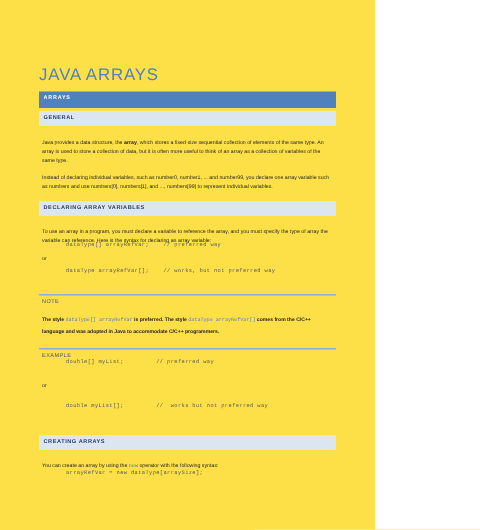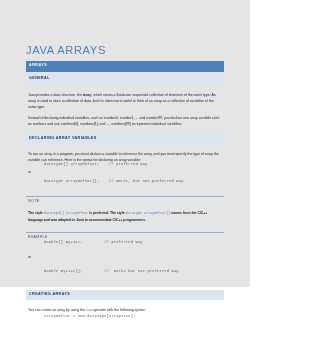--- a/index.html
+++ b/index.html
@@ -9,22 +9,22 @@
   body {
     width: 250px;
     height: 353px;
     background: #ffffff;
     font-family: "Liberation Sans", sans-serif;
     overflow: hidden;
   }
   .page {
     position: relative;
     width: 250px;
-    height: 287px;
-    background: #e5e5e5;
+    height: 353px;
+    background: #fde047;
     box-sizing: border-box;
     padding: 0;
   }
   .content {
     position: absolute;
     left: 26px;
     top: 0;
     width: 198px;
   }
 

